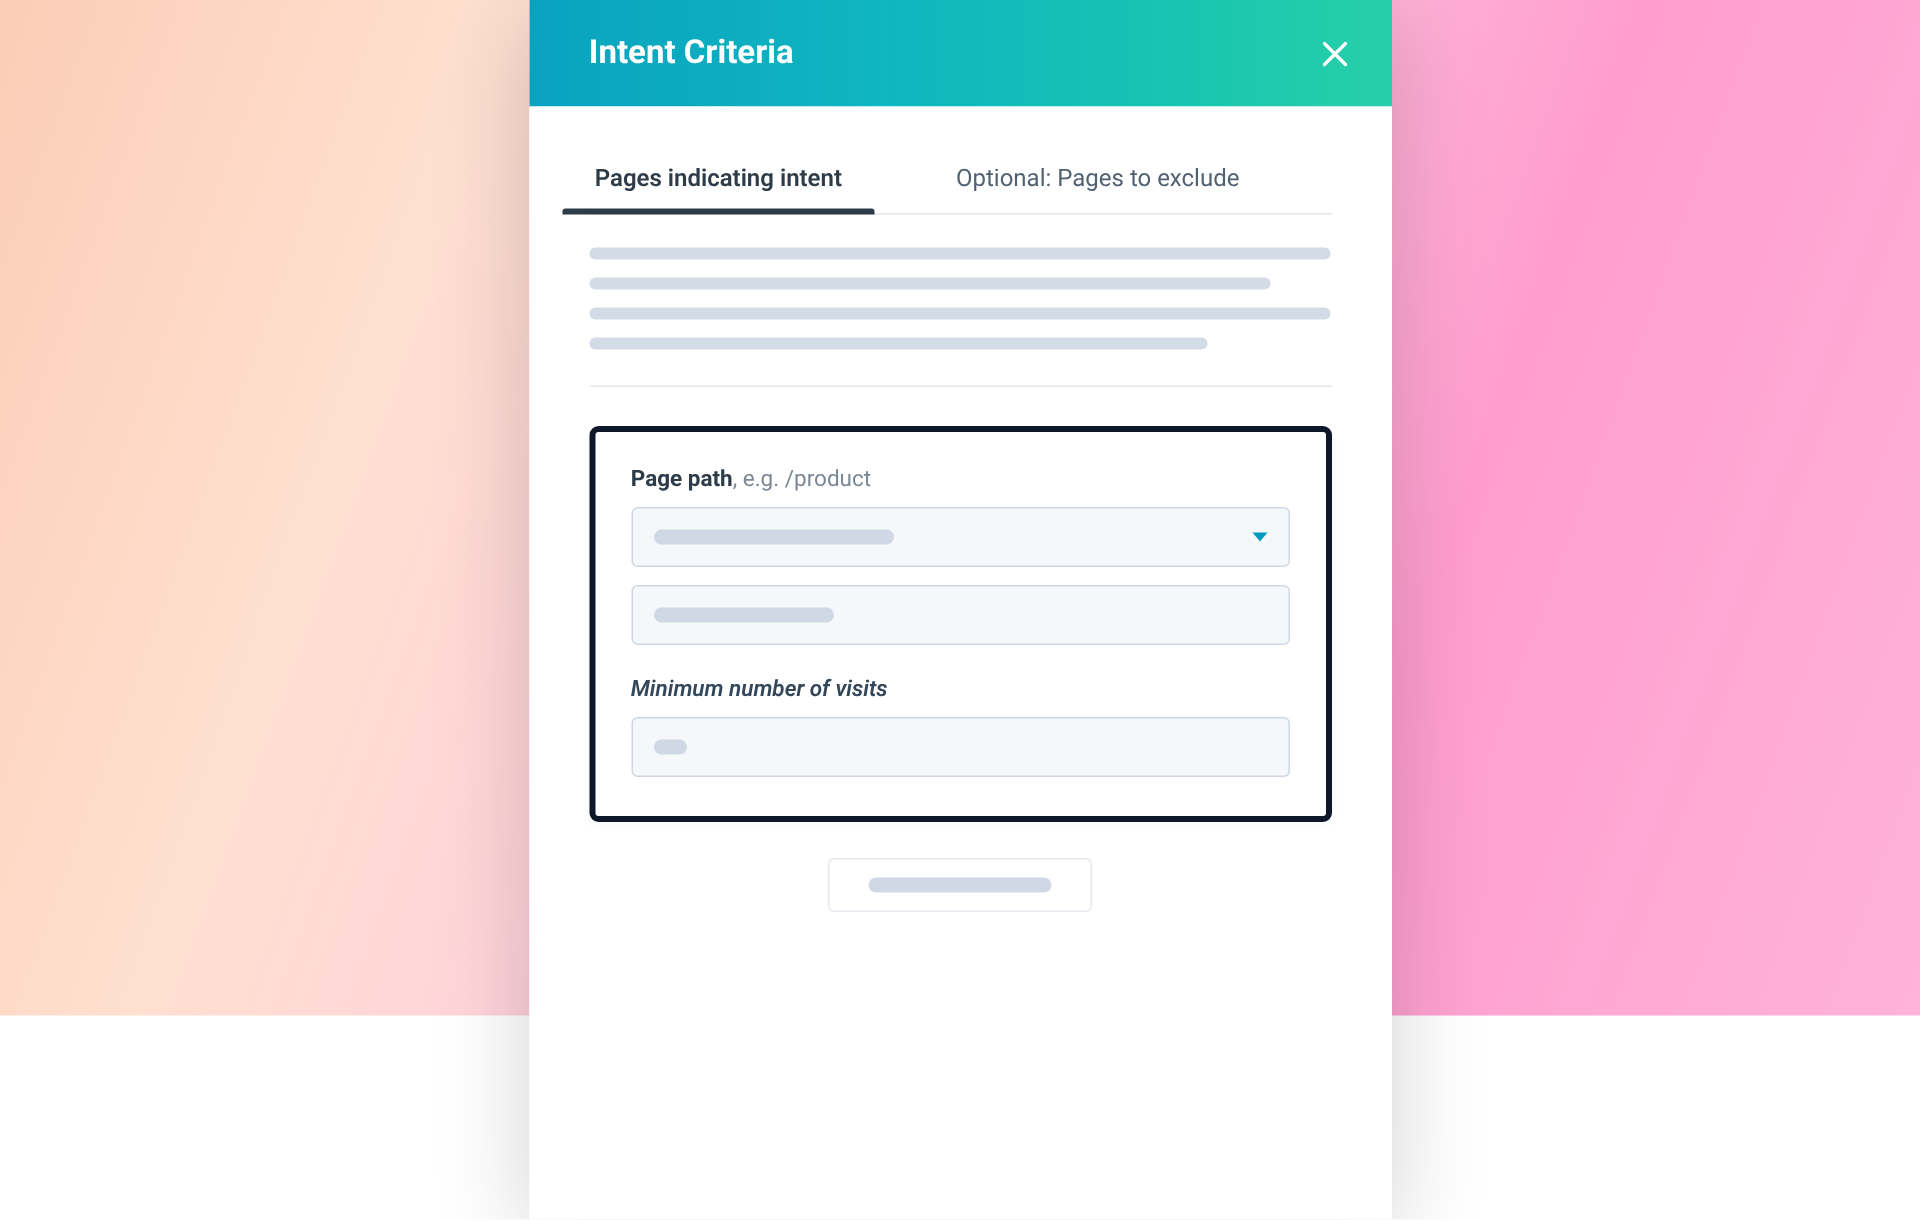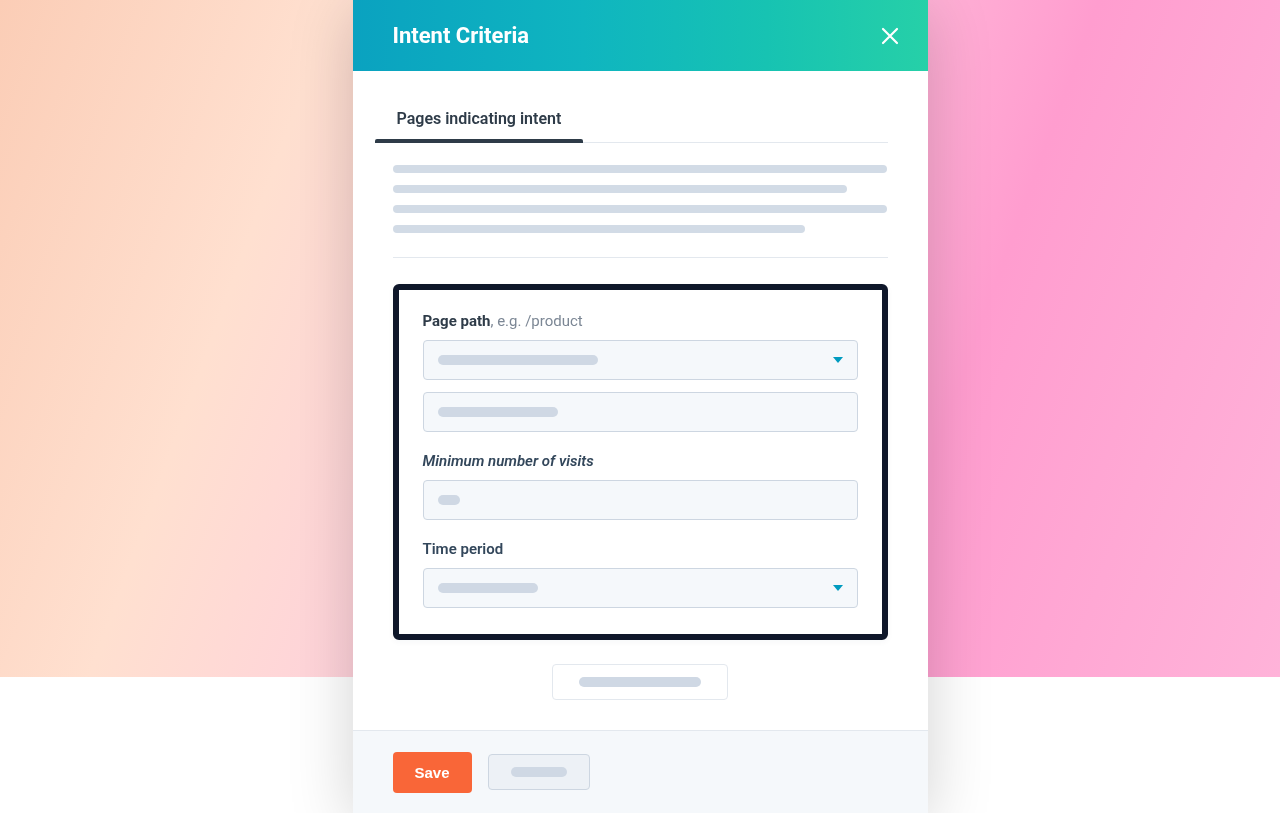--- a/index.html
+++ b/index.html
@@ -41,21 +41,21 @@
     height: 4px; background: #2e3b48; border-radius: 2px 2px 0 0;
   }
   .skeleton-block { margin-top: 22px; }
   .sk { height: 8px; background: #d2dbe6; border-radius: 5px; margin-bottom: 12px; }
   .sk.w1 { width: 494px; }
   .sk.w2 { width: 454px; }
   .sk.w3 { width: 494px; }
   .sk.w4 { width: 412px; margin-bottom: 0; }
   .divider { height: 1px; background: #e3e8ee; margin-top: 24px; }
   .card {
-    border: 6px solid #0f172a; border-radius: 6px;
+    border: 4px solid #0f172a; border-radius: 6px;
     padding: 22px 24px 26px 24px;
     margin-top: 26px;
     box-shadow: 0 2px 6px rgba(24,40,75,0.04);
   }
   .field-label { font-size: 15px; color: #33475b; margin-bottom: 10px; }
   .field-label .bold { font-weight: 700; color: #2e3b48; }
   .field-label .hint { color: #7c8795; font-weight: 400; }
   .select {
     width: 100%; height: 40px;
     background: #f5f8fb; border: 1px solid #cdd6e1; border-radius: 4px;
@@ -109,20 +109,21 @@
         <svg width="18" height="18" viewBox="0 0 18 18">
             <path d="M2 2 L16 16 M16 2 L2 16" stroke="#fff" stroke-width="2.2" stroke-linecap="round"></path>
           </svg>
       </div>
     </div>
 
     <div class="modal-body">
 
       <div class="tabs">
         <div class="tab active">Pages indicating intent</div>
+        <div class="tab">Optional: Pages to exclude</div>
       </div>
 
       <div class="skeleton-block">
         <div class="sk w1"></div>
         <div class="sk w2"></div>
         <div class="sk w3"></div>
         <div class="sk w4"></div>
       </div>
 
       <div class="divider"></div>
@@ -144,39 +145,26 @@
 
         <div class="row2">
           <div class="col">
             <div class="label">Minimum number of visits</div>
             <div class="input">
               <div class="ph-xs"></div>
             </div>
           </div>
         </div>
 
-        <div class="time-block">
-          <div class="label">Time period</div>
-          <div class="select">
-            <div class="ph" style="width:100px"></div>
-            <div class="caret"></div>
-          </div>
-        </div>
 
       </div>
 
       <div class="center-chip">
         <div class="chip">
           <div class="ph-md"></div>
         </div>
       </div>
 
     </div>
 
-    <div class="modal-footer">
-      <button class="btn-primary">Save</button>
-      <button class="btn-secondary">
-        <span class="ph-btn"></span>
-      </button>
-    </div>
 
   </div>
 </div>
 
 </body></html>

